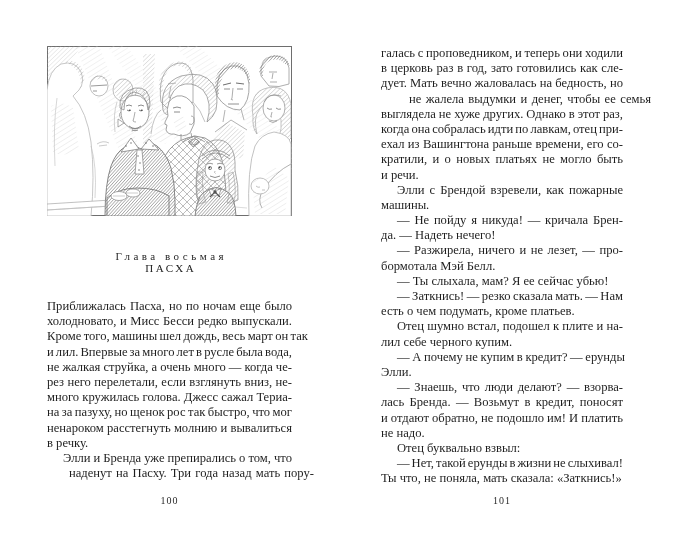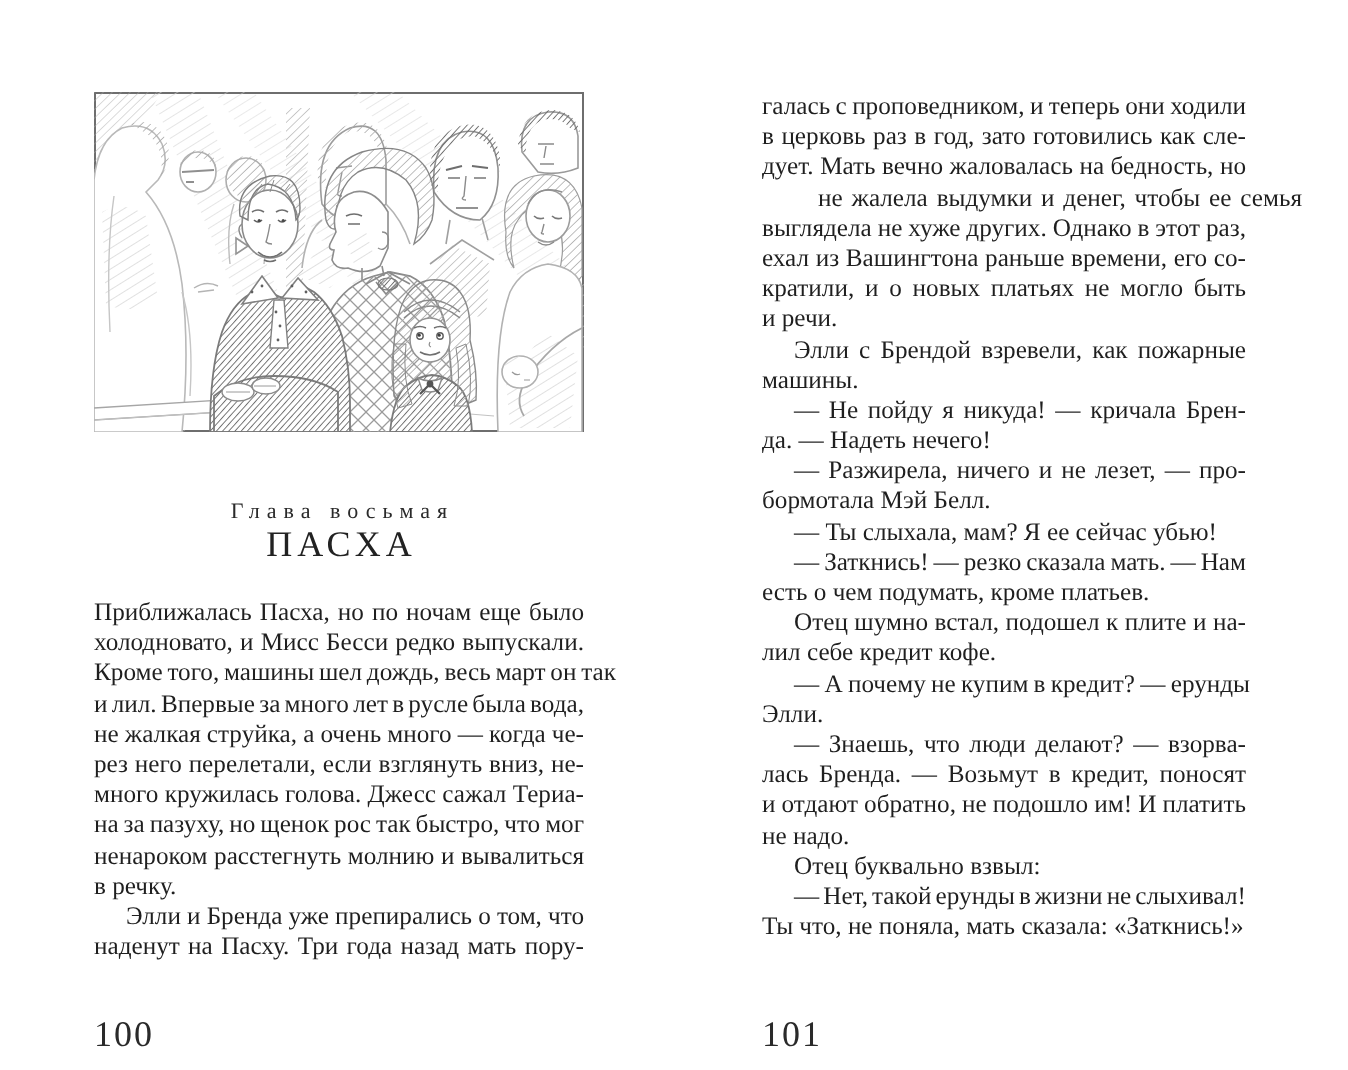--- a/index.html
+++ b/index.html
@@ -10,31 +10,31 @@
   .page{position:absolute;top:0;height:535px;}
   .page-left{left:47px;width:245px;}
   .page-right{left:381px;width:242px;}
   .illus{position:absolute;top:46px;left:0;display:block;}
   .chapter-label{
     position:absolute;top:250px;left:0;width:100%;box-sizing:border-box;
     text-align:center;font-size:11px;letter-spacing:3.5px;padding-left:3.5px;color:#2a2a2a;
   }
   .chapter-title{
     position:absolute;top:262px;left:0;width:100%;box-sizing:border-box;
-    text-align:center;font-size:18px;letter-spacing:2.5px;padding-left:2.5px;color:#222;
+    text-align:center;font-size:11px;letter-spacing:2.5px;padding-left:2.5px;color:#222;
   }
   .body-text{position:absolute;left:0;right:0;}
   .page-left  .body-text{top:299px;}
   .page-right .body-text{top:46px;}
   .ln{height:15.2px;line-height:15.2px;font-size:12.6px;white-space:nowrap;overflow:visible;}
   .ln span{display:inline-block;white-space:pre;}
   .ln.ind{padding-left:16px;}
   .pagenum{
-    position:absolute;top:507px;left:0;width:100%;
-    font-size:18px;letter-spacing:1px;color:#2a2a2a;
+    position:absolute;top:495px;left:0;width:100%;text-align:center;
+    font-size:10px;letter-spacing:1px;color:#2a2a2a;
   }
 </style>
 </head>
 <body>
 
 <div class="spread">
 
   <div class="page page-left">
 
     <svg class="illus" width="245" height="170" viewBox="0 0 245 170" aria-hidden="true">
@@ -180,47 +180,48 @@
         <div class="ln"><span style="word-spacing: 0.43125px;">холодновато, и Мисс Бесси редко выпускали.</span></div>
         <div class="ln"><span style="word-spacing: -0.771484px;">Кроме того, машины шел дождь, весь март он так</span></div>
         <div class="ln"><span style="word-spacing: -1.02083px;">и лил. Впервые за много лет в русле была вода,</span></div>
         <div class="ln"><span style="word-spacing: -0.09375px;">не жалкая струйка, а очень много — когда че-</span></div>
         <div class="ln"><span style="word-spacing: 0.265625px;">рез него перелетали, если взглянуть вниз, не-</span></div>
         <div class="ln"><span style="word-spacing: 0.028125px;">много кружилась голова. Джесс сажал Териа-</span></div>
         <div class="ln"><span style="word-spacing: -0.685764px;">на за пазуху, но щенок рос так быстро, что мог</span></div>
         <div class="ln"><span style="word-spacing: 0.121094px;">ненароком расстегнуть молнию и вывалиться</span></div>
         <div class="ln end"><span>в речку.</span></div>
         <div class="ln ind"><span style="word-spacing: -0.0848214px;">Элли и Бренда уже препирались о том, что</span></div>
-        <div class="ln"><span style="word-spacing: 1.03795px;">наденут на Пасху. Три года назад мать пору-</span></div>
+        <div class="ln"><span style="word-spacing: 1.03795px; margin-left: 22px;">наденут на Пасху. Три года назад мать пору-</span></div>
       </div>
 
     <div class="pagenum">100</div>
   </div>
 
   <div class="page page-right">
     <div class="body-text">
         <div class="ln"><span style="word-spacing: -0.445312px;">галась с проповедником, и теперь они ходили</span></div>
         <div class="ln"><span style="word-spacing: 0.599609px;">в церковь раз в год, зато готовились как сле-</span></div>
         <div class="ln"><span style="word-spacing: 0.0989583px;">дует. Мать вечно жаловалась на бедность, но</span></div>
         <div class="ln"><span style="word-spacing: 1.27009px; margin-left: 28px;">не жалела выдумки и денег, чтобы ее семья</span></div>
         <div class="ln"><span style="word-spacing: -0.185268px;">выглядела не хуже других. Однако в этот раз,</span></div>
+        <div class="ln"><span style="word-spacing: -1.04241px;">когда она собралась идти по лавкам, отец при-</span></div>
         <div class="ln"><span style="word-spacing: 0.177083px;">ехал из Вашингтона раньше времени, его со-</span></div>
         <div class="ln"><span style="word-spacing: 2.23438px;">кратили, и о новых платьях не могло быть</span></div>
         <div class="ln end"><span>и речи.</span></div>
         <div class="ln ind"><span style="word-spacing: 1.94375px;">Элли с Брендой взревели, как пожарные</span></div>
         <div class="ln end"><span>машины.</span></div>
         <div class="ln ind"><span style="word-spacing: 1.65402px;">— Не пойду я никуда! — кричала Брен-</span></div>
         <div class="ln end"><span>да. — Надеть нечего!</span></div>
         <div class="ln ind"><span style="word-spacing: 1.375px;">— Разжирела, ничего и не лезет, — про-</span></div>
         <div class="ln end"><span>бормотала Мэй Белл.</span></div>
         <div class="ln ind end"><span>— Ты слыхала, мам? Я ее сейчас убью!</span></div>
         <div class="ln ind"><span style="word-spacing: -0.667411px;">— Заткнись! — резко сказала мать. — Нам</span></div>
         <div class="ln end"><span>есть о чем подумать, кроме платьев.</span></div>
         <div class="ln ind"><span style="word-spacing: 0.107143px;">Отец шумно встал, подошел к плите и на-</span></div>
-        <div class="ln end"><span>лил себе кредит кофе.</span></div>
+        <div class="ln end"><span>лил себе черного купим.</span></div>
         <div class="ln ind"><span style="word-spacing: -0.507812px;">— А почему не купим в кредит? — ерунды</span></div>
         <div class="ln end"><span>Элли.</span></div>
         <div class="ln ind"><span style="word-spacing: 1.61979px;">— Знаешь, что люди делают? — взорва-</span></div>
         <div class="ln"><span style="word-spacing: 2.20052px;">лась Бренда. — Возьмут в кредит, поносят</span></div>
         <div class="ln"><span style="word-spacing: -0.102679px;">и отдают обратно, не подошло им! И платить</span></div>
         <div class="ln end"><span>не надо.</span></div>
         <div class="ln ind end"><span>Отец буквально взвыл:</span></div>
         <div class="ln ind"><span style="word-spacing: -1.1317px;">— Нет, такой ерунды в жизни не слыхивал!</span></div>
         <div class="ln end"><span>Ты что, не поняла, мать сказала: «Заткнись!»</span></div>
       </div>

